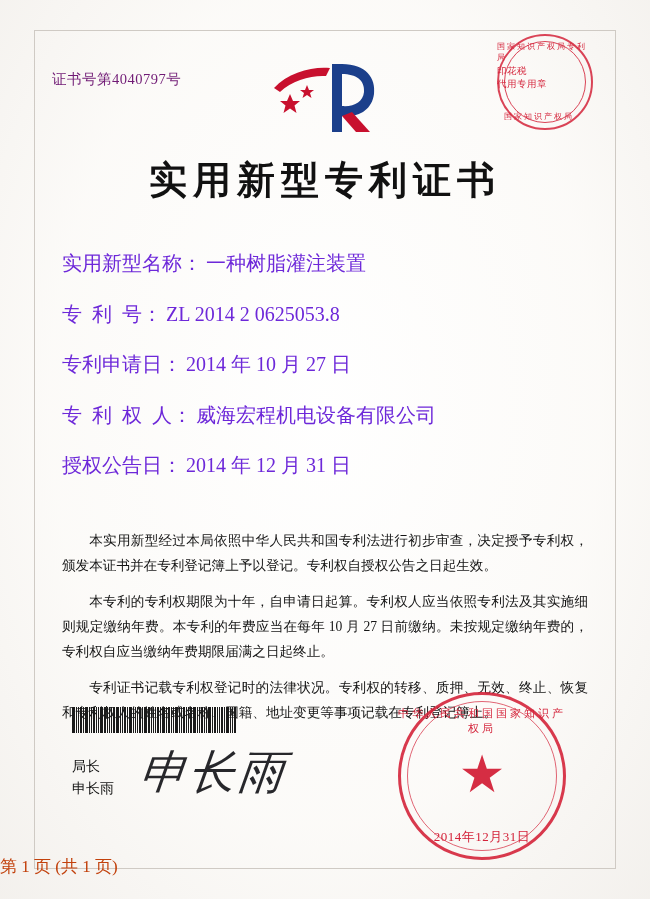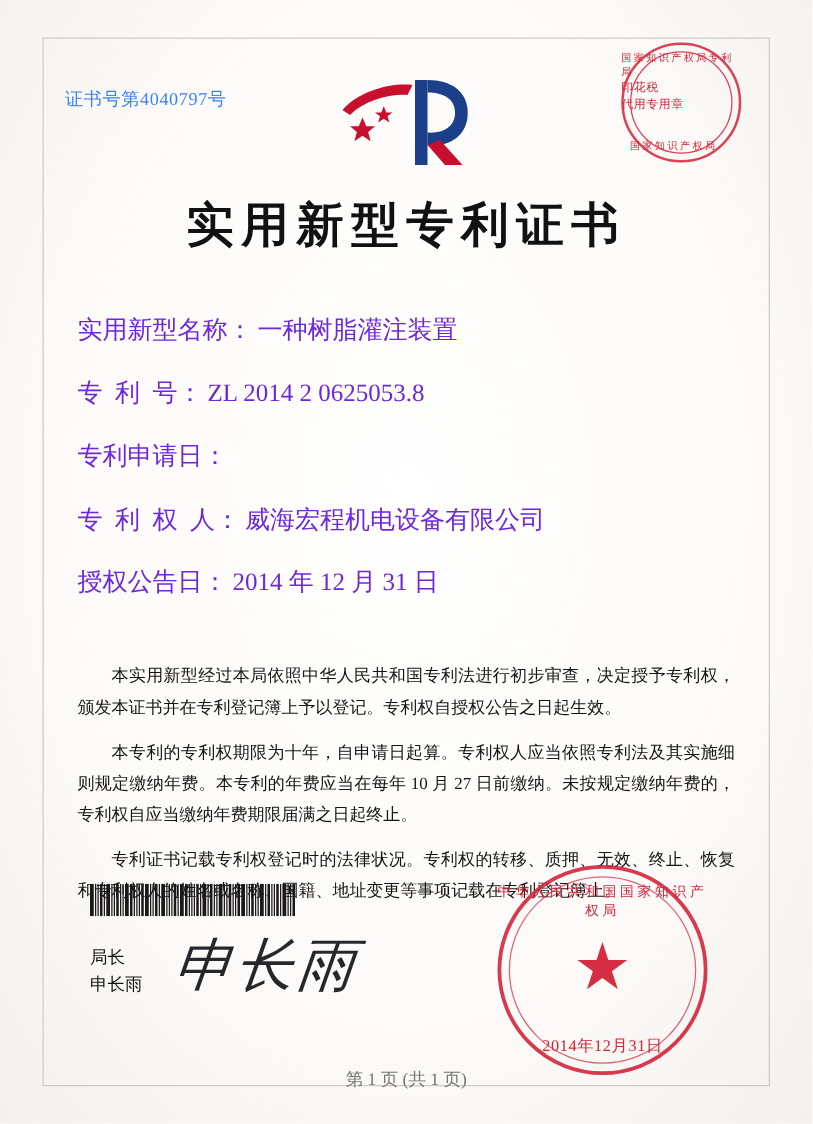--- a/index.html
+++ b/index.html
@@ -40,21 +40,21 @@
     border: 1px solid #cfcac4;
   }
 
   
   .cert-number {
     position: absolute;
     left: 52px;
     top: 70px;
     font-size: 14.5px;
     letter-spacing: 0.5px;
-    color: #3b82f6;
+    color: #701a75;
   }
 
   .logo {
     position: absolute;
     left: 270px;
     top: 58px;
     width: 108px;
     height: 80px;
   }
   .logo svg { display:block; }
@@ -246,23 +246,23 @@
     font-size: 13px;
     color: #d4233a;
     letter-spacing: 0.5px;
   }
 
   
   .page-footer {
     position: absolute;
     left: 0; right: 0;
     top: 855px;
-    text-align: center;
-    font-size: 14px;
-    color: #737373;
+    text-align: left;
+    font-size: 17px;
+    color: #c2410c;
   }
 </style>
 </head>
 <body>
 
 <div class="page">
   <div class="paper-texture"></div>
   <div class="cert-border"></div>
 
   <div class="cert-number">证书号第4040797号</div>
@@ -297,20 +297,21 @@
     <div class="field-row">
       <span class="field-label">实用新型名称：</span>
       <span class="field-value">一种树脂灌注装置</span>
     </div>
     <div class="field-row">
       <span class="field-label">专  利  号：</span>
       <span class="field-value">ZL 2014 2 0625053.8</span>
     </div>
     <div class="field-row">
       <span class="field-label">专利申请日：</span>
+      <span class="field-value">2014 年 10 月 27 日</span>
     </div>
     <div class="field-row">
       <span class="field-label">专  利  权  人：</span>
       <span class="field-value">威海宏程机电设备有限公司</span>
     </div>
     <div class="field-row">
       <span class="field-label">授权公告日：</span>
       <span class="field-value">2014 年 12 月 31 日</span>
     </div>
   </div>

